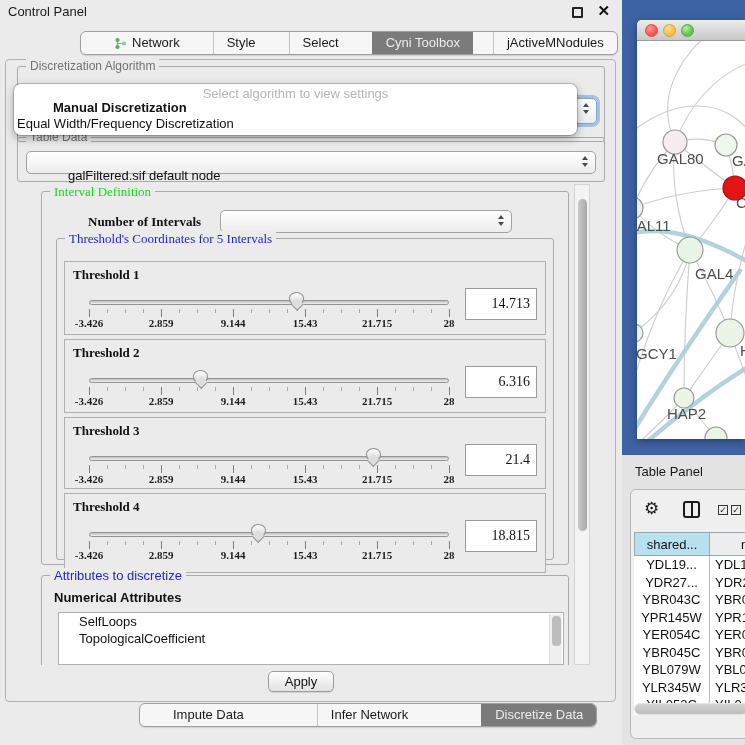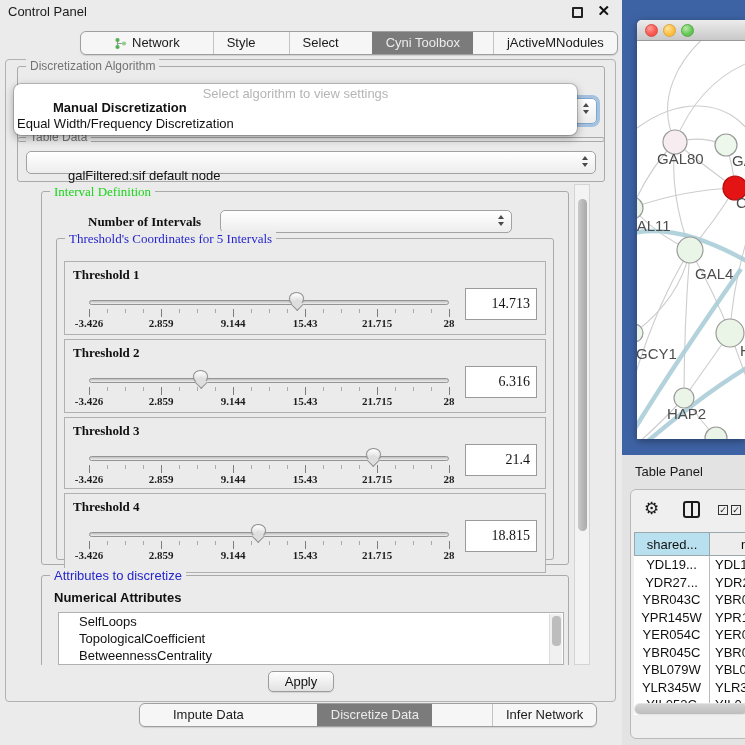--- a/index.html
+++ b/index.html
@@ -256,43 +256,42 @@
         </div>
       </div>
     </div>
 
     <div class="fieldset" style="left:30px; top:391px; width:528px; height:100px;">
       <span class="legend blue">Attributes to discretize</span>
       <span class="bold-label" style="left:12px; top:14px;">Numerical Attributes</span>
       <div class="listbox" style="left:16px; top:36px; width:506px; height:53px;">
         <div class="li">SelfLoops</div>
         <div class="li">TopologicalCoefficient</div>
-        <div class="li">BetweennessCentrality</div>
         <div class="lb-vtrack">
             <div class="lb-vthumb"></div>
           </div>
       </div>
     </div>
   </div>
 
   <div class="vtrack">
       <div class="vthumb"></div>
     </div>
 
   <div class="apply-btn">Apply</div>
 
   <div class="tabstrip tabs-bottom">
     <div class="tab">
         <span>Impute Data</span>
       </div>
+    <div class="tab">
+        <span>Infer Network</span>
+      </div>
     <div class="tab sel">
         <span>Discretize Data</span>
-      </div>
-    <div class="tab">
-        <span>Infer Network</span>
       </div>
   </div>
 </div>
 
 <div class="right-blue"></div>
 
 <div class="netwin">
   <div class="netwin-titlebar">
     <span class="tl red"></span>
     <span class="tl yellow"></span>

